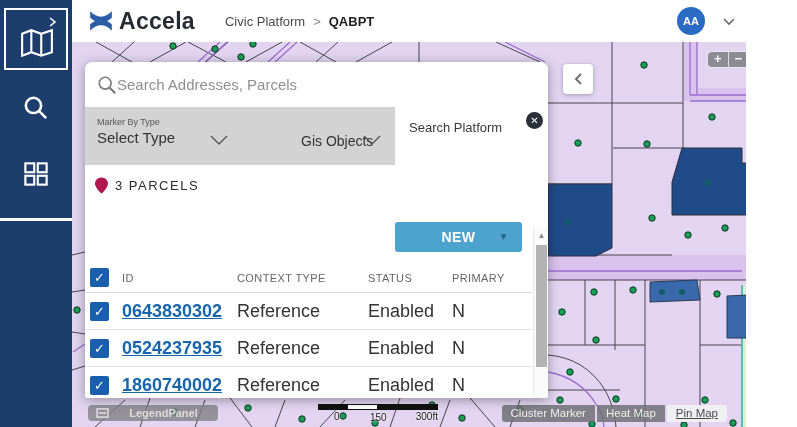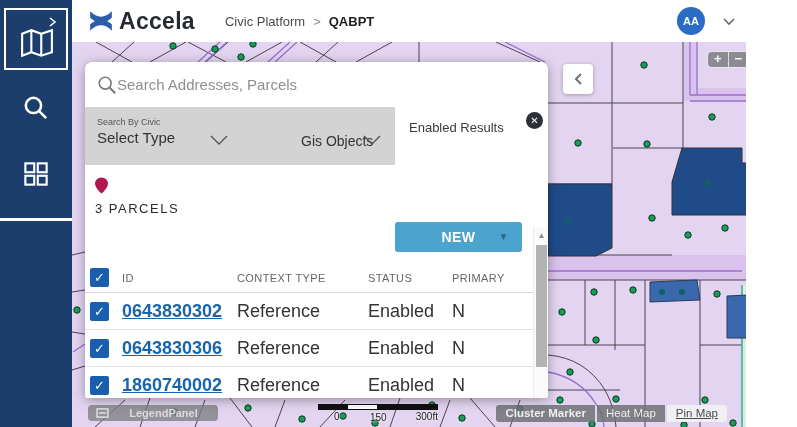--- a/index.html
+++ b/index.html
@@ -44,21 +44,21 @@
   .dd-label { font-size:9px; color:#555; }
   .dd-value { font-size:15px; color:#333; margin-top:2px; }
   .dd-single { font-size:14px; color:#333;margin-left:44px; }
   .chev { position:absolute; }
   .results-tab { flex:1; background:#fff; position:relative; }
   .results-tab-label { position:absolute; left:14px; top:13px; font-size:13px; color:#3a3a3a; }
   .close-btn { position:absolute; right:5px; top:5px; width:17px; height:17px; border-radius:50%;
                background:#2a2f38; color:#fff; font-size:10px; line-height:17px; text-align:center; cursor:pointer;}
 
   .content { position:relative; height:233px; background:#fff; }
-  .count-row { position:absolute; left:10px; top:12px; display:flex; align-items:flex-start; gap:7px;flex-direction:column; }
+  .count-row { position:absolute; left:10px; top:12px; display:flex; align-items:center; gap:7px; }
   .count-label { font-size:13px; color:#2b2b2b; letter-spacing:1.5px; }
   .new-btn { position:absolute; left:310px; top:57px; width:127px; height:30px; background:#4ba3ce;
              border:none; border-radius:3px; color:#fff; font-weight:700; font-size:14px; letter-spacing:.5px;
              cursor:pointer; font-family:"Liberation Sans", sans-serif; }
   .new-caret { position:absolute; right:13px; top:9px; font-size:10px; color:rgba(25,60,92,.6); }
 
   .table { position:absolute; left:0; top:98px; right:15px; }
   .trow { display:grid; grid-template-columns:36px 115px 131px 84px 1fr; align-items:center;
           border-bottom:1px solid #e3e3e3; }
   .trow.head { height:30px; border-bottom:1px solid #d8d8d8; }
@@ -96,21 +96,21 @@
   .scale-segs { display:flex; height:6px; border:1px solid #111; background:#fff; }
   .seg-b { background:#111; } .seg-w { background:#fff; }
   .scale-labels { position:relative; height:12px; font-size:10px; color:#151515;
                   text-shadow:0 0 2px #fff,0 0 2px #fff; }
   .sl-0 { position:absolute; left:16px; top:1px; } .sl-150 { position:absolute; left:52px; top:2px; }
   .sl-300 { position:absolute; right:0; top:1px; }
 
   .modes { position:absolute; right:19px; top:405px; z-index:8; display:flex; gap:2px; }
   .mode-btn { height:17px; padding:0 9px; font-size:11.5px; line-height:17px; color:#efefef;
               background:rgba(112,112,116,.85); cursor:pointer; }
-  .mode-btn:first-child { border-radius:3px 0 0 3px;font-weight:bold; }
+  .mode-btn:first-child { border-radius:3px 0 0 3px; }
   .mode-btn:last-child { border-radius:0 3px 3px 0; }
   .mode-btn.active { background:rgba(240,240,242,.95); color:#4c4c4c;text-decoration:underline; }
 </style>
 </head>
 <body>
 
 <div class="stage">
 
   <div>
   <svg id="map-svg" width="797" height="427" viewBox="0 0 797 427">
@@ -259,35 +259,35 @@
       <svg width="20" height="20" viewBox="0 0 22 22">
         <circle cx="9" cy="9" r="6.5" fill="none" stroke="#7a7a7a" stroke-width="1.8"></circle>
         <line x1="14" y1="14" x2="20" y2="20" stroke="#7a7a7a" stroke-width="2.4"></line>
       </svg>
       <input class="search-input" type="text" placeholder="Search Addresses, Parcels" style="">
     </div>
 
     <div class="filter-row">
       <div class="filter-gray">
         <div class="dd" style="left:12px;top:10px;">
-          <div class="dd-label">Search By Civic</div>
+          <div class="dd-label">Marker By Type</div>
           <div class="dd-value">Select Type</div>
         </div>
         <svg class="chev" style="left:124px;top:27px;" width="20" height="12" viewBox="0 0 20 12">
           <polyline points="2,2 10,10 18,2" fill="none" stroke="#555" stroke-width="1.4"></polyline>
         </svg>
         <div class="dd dd-single" style="left:172px;top:26px;">
           <span>Gis Objects</span>
         </div>
         <svg class="chev" style="left:277px;top:27px;" width="20" height="12" viewBox="0 0 20 12">
           <polyline points="2,2 10,10 18,2" fill="none" stroke="#555" stroke-width="1.4"></polyline>
         </svg>
       </div>
       <div class="results-tab">
-        <span class="results-tab-label">Enabled Results</span>
+        <span class="results-tab-label">Search Platform</span>
         <div class="close-btn">✕</div>
       </div>
     </div>
 
     <div class="content">
       <div class="count-row">
         <svg width="13" height="17" viewBox="0 0 16 20">
           <path d="M8,0 C3.6,0 0,3.4 0,7.6 C0,13.5 8,20 8,20 C8,20 16,13.5 16,7.6 C16,3.4 12.4,0 8,0 Z" fill="#b0174e"></path>
         </svg>
         <span class="count-label">3 PARCELS</span>
@@ -314,21 +314,21 @@
             </div>
           <div class="td td-link">0643830302</div>
           <div class="td">Reference</div>
           <div class="td">Enabled</div>
           <div class="td">N</div>
         </div>
         <div class="trow body">
           <div>
               <div class="cbx">✓</div>
             </div>
-          <div class="td td-link">0643830306</div>
+          <div class="td td-link">0524237935</div>
           <div class="td">Reference</div>
           <div class="td">Enabled</div>
           <div class="td">N</div>
         </div>
         <div class="trow body">
           <div>
               <div class="cbx">✓</div>
             </div>
           <div class="td td-link">1860740002</div>
           <div class="td">Reference</div>

